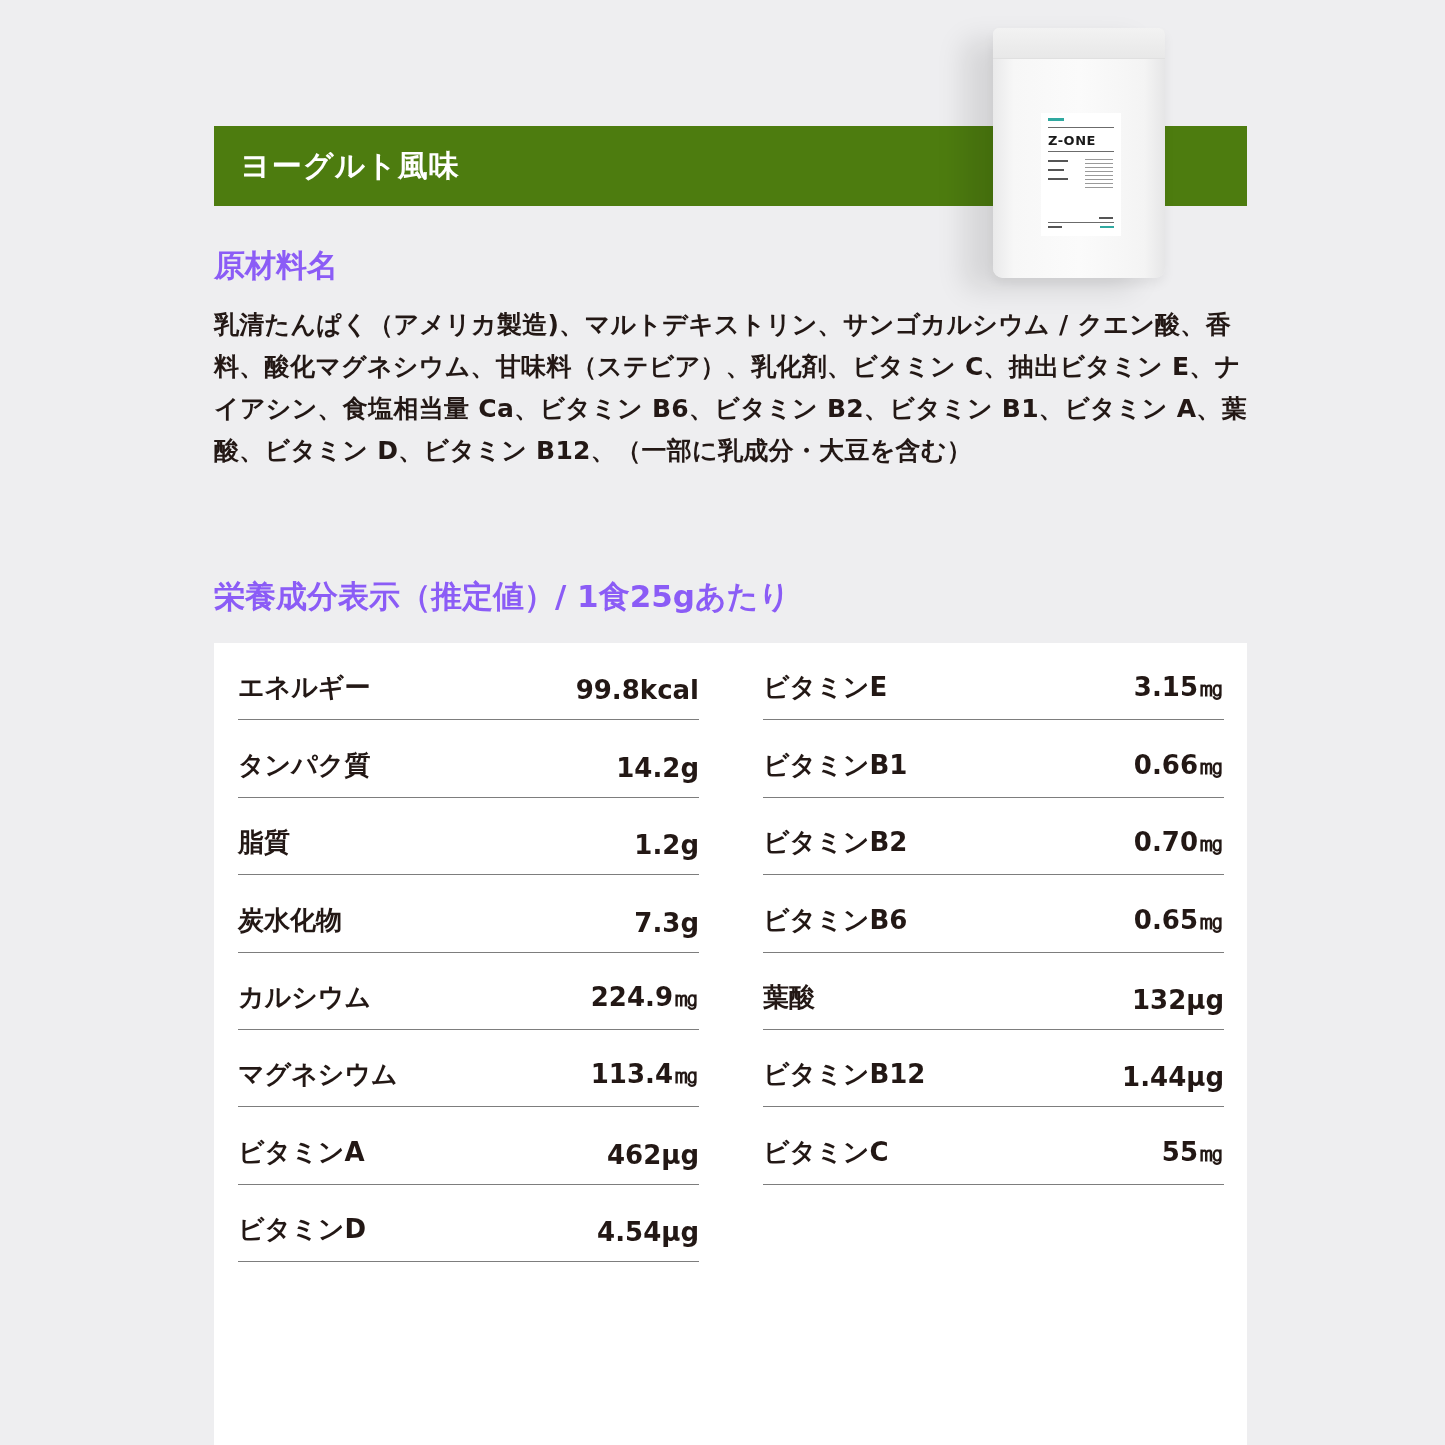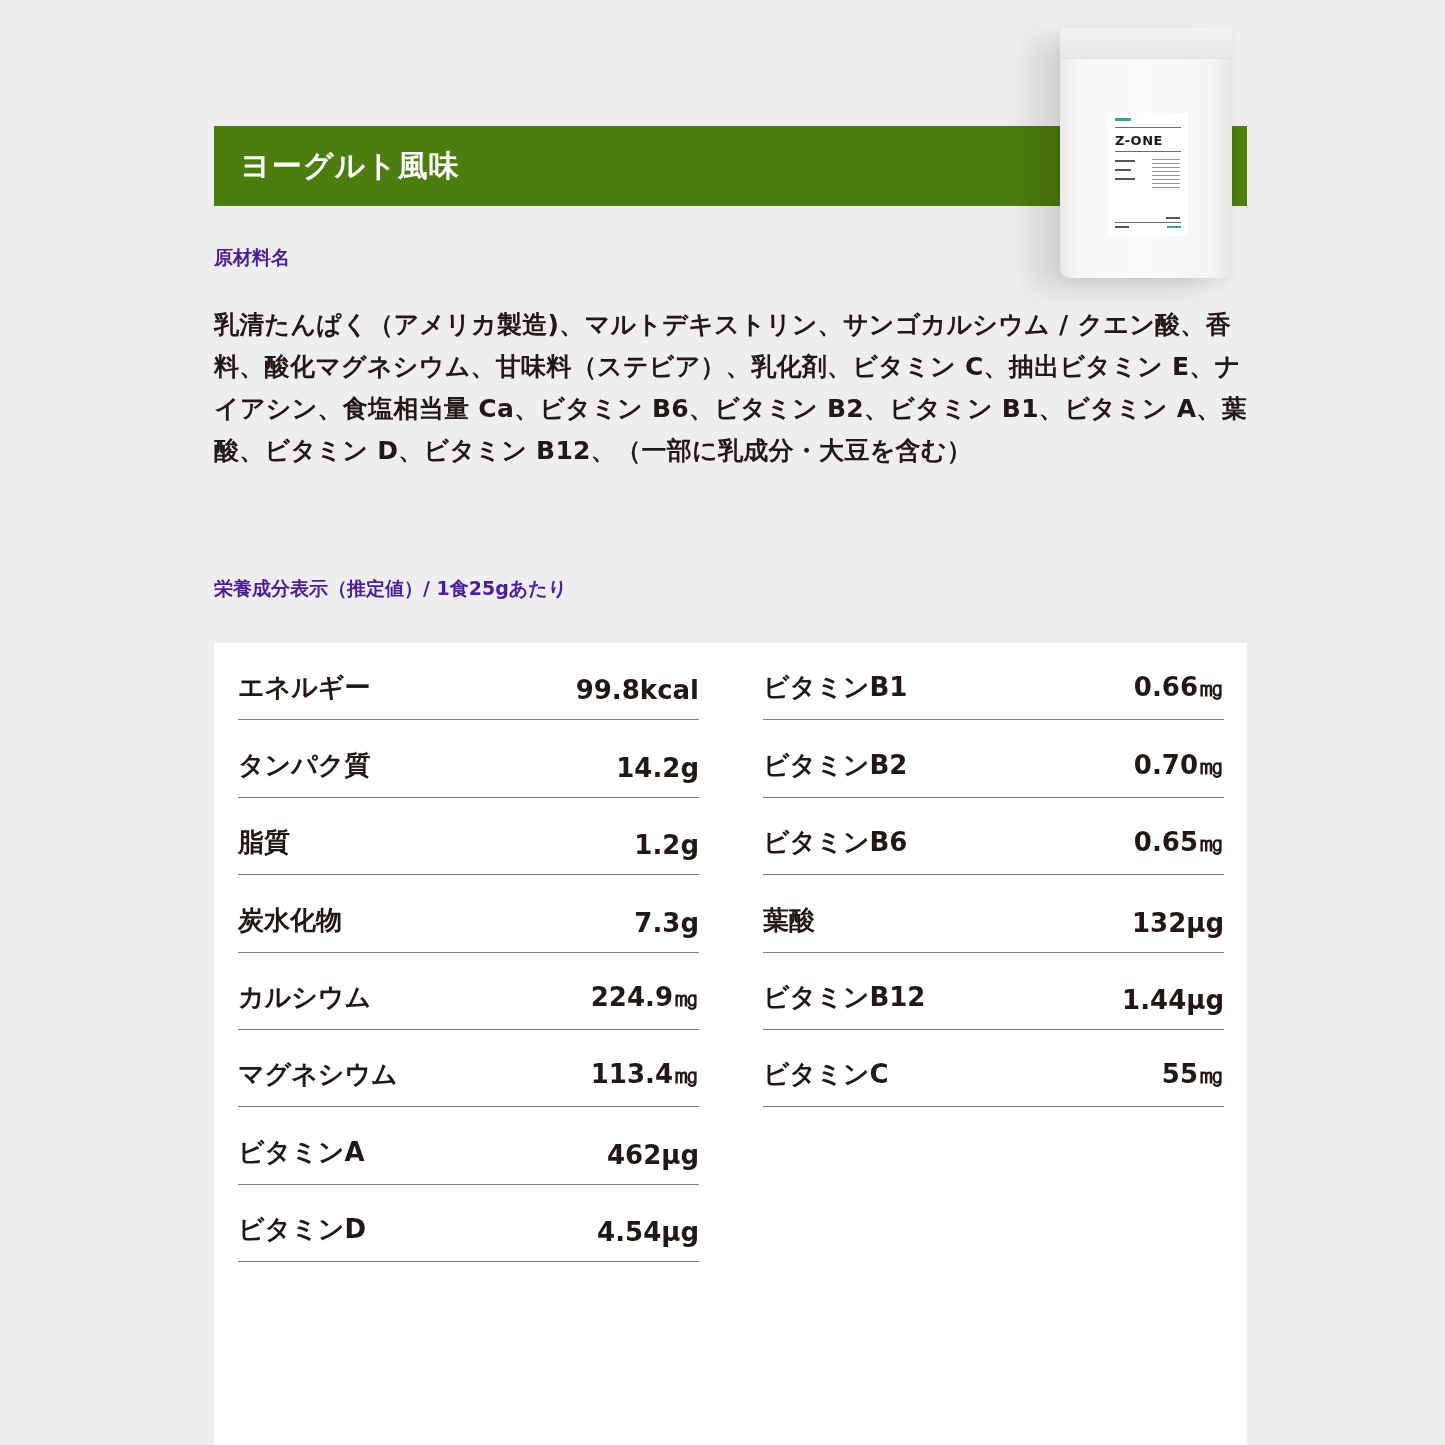--- a/index.html
+++ b/index.html
@@ -31,21 +31,21 @@
       line-height: 80px;
       color: #ffffff;
       font-size: 30px;
       font-weight: bold;
       letter-spacing: 1px;
     }
 
     
     .pouch {
       position: absolute;
-      left: 1060px;
+      left: 993px;
       top: 28px;
       width: 172px;
       height: 250px;
       background: linear-gradient(90deg, #e9e9ea 0%, #f7f7f7 12%, #fbfbfb 50%, #f4f4f4 88%, #e6e6e7 100%);
       border-radius: 6px 6px 10px 10px;
       box-shadow: -30px 12px 28px rgba(0,0,0,0.10), 0 6px 12px rgba(0,0,0,0.06);
     }
     .pouch-seal {
       position: absolute;
       left: 0;
@@ -106,23 +106,23 @@
       right: 7px;
       bottom: 8px;
       width: 14px;
       height: 2px;
       background: #30a9a0;
     }
 
     .section-heading {
       position: absolute;
       left: 214px;
-      font-size: 19px;
-      font-weight: bold;
-      color: #4c1d95;
+      font-size: 31px;
+      font-weight: bold;
+      color: #8b5cf6;
       white-space: nowrap;
       text-align: center;
     }
     .ingredients {
       position: absolute;
       left: 214px;
       top: 304px;
       width: 1040px;
       font-size: 25px;
       font-weight: bold;
@@ -229,20 +229,24 @@
         <span class="name">ビタミンA</span>
         <span class="value">462µg</span>
       </div>
     <div class="row">
         <span class="name">ビタミンD</span>
         <span class="value">4.54µg</span>
       </div>
   </div>
   <div class="col right">
     <div class="row">
+        <span class="name">ビタミンE</span>
+        <span class="value">3.15㎎</span>
+      </div>
+    <div class="row">
         <span class="name">ビタミンB1</span>
         <span class="value">0.66㎎</span>
       </div>
     <div class="row">
         <span class="name">ビタミンB2</span>
         <span class="value">0.70㎎</span>
       </div>
     <div class="row">
         <span class="name">ビタミンB6</span>
         <span class="value">0.65㎎</span>

